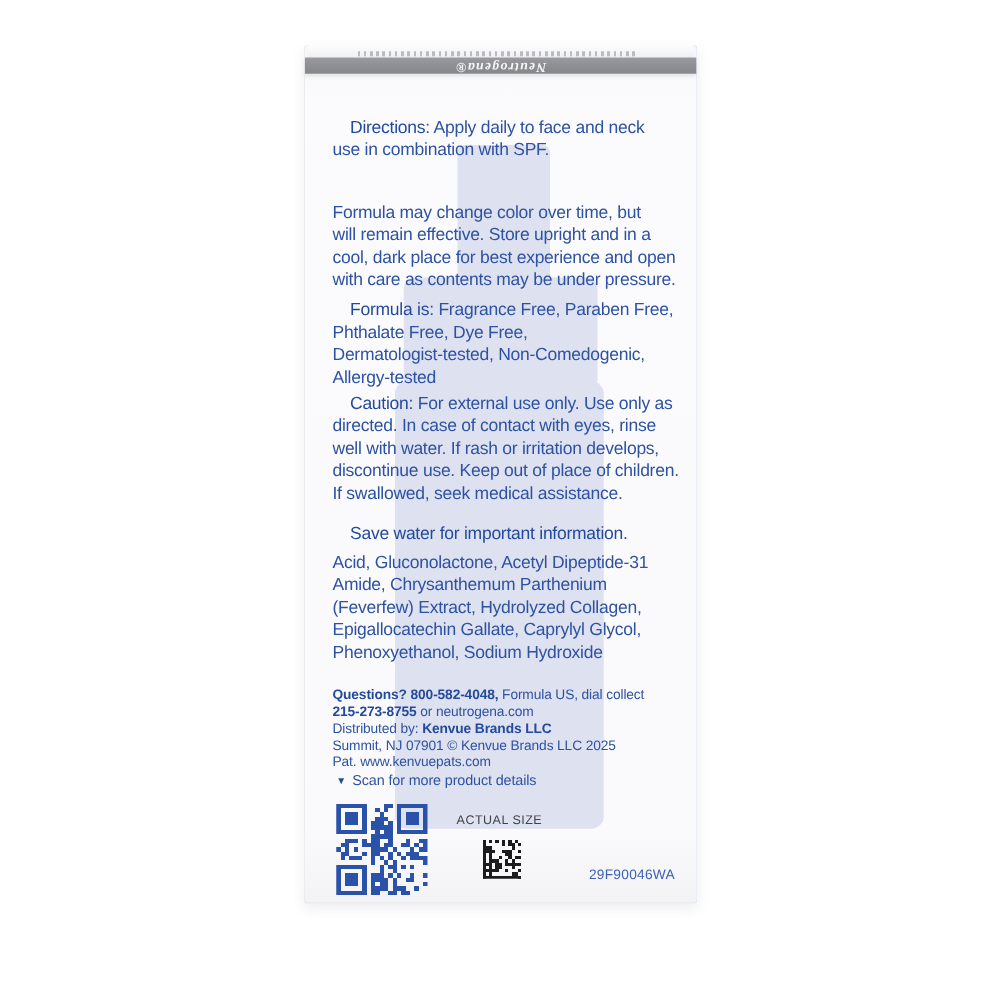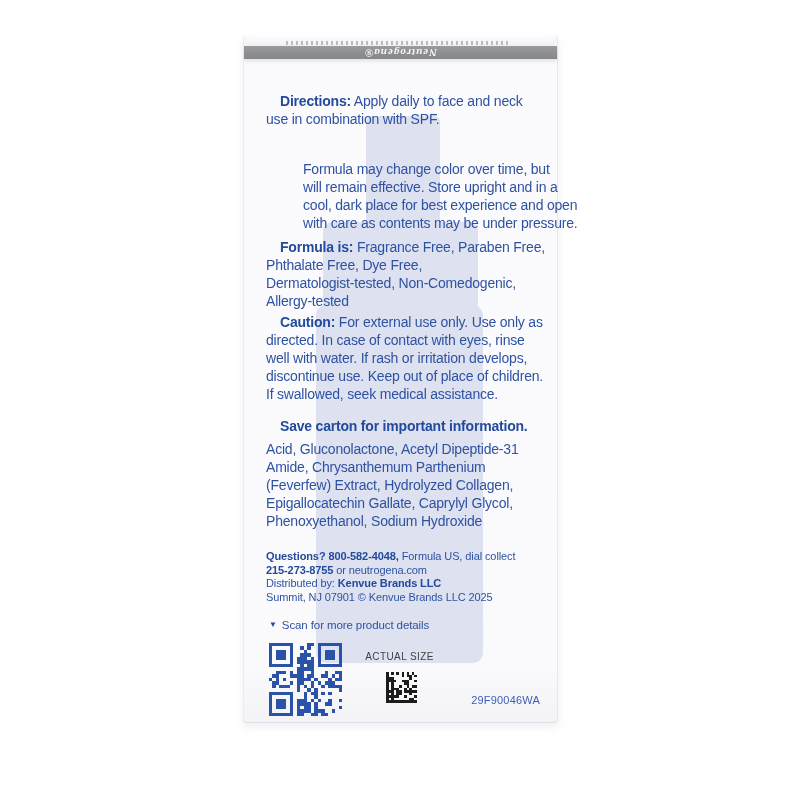--- a/index.html
+++ b/index.html
@@ -58,23 +58,23 @@
   .sil-shoulder{left:79px;top:186px;width:155px;height:90px;border-radius:9px;}
   .sil-body{left:72px;top:269px;width:167px;height:358px;border-radius:10px;}
 
   
   .sec{
     position:absolute;left:22px;width:288px;
     color:var(--text-blue);
     font-size:14px;line-height:18px;letter-spacing:-0.2px;
   }
   .sec .ln{white-space:nowrap;}
-  .sec b{font-weight:700;color:var(--bold-blue);padding-left:14px;}
+  .sec b{font-weight:400;color:var(--bold-blue);padding-left:14px;}
   #sec-directions{top:56px;}
-  #sec-storage{top:124px;margin-left:37px;}
+  #sec-storage{top:124px;}
   #sec-formula{top:202px;}
   #sec-caution{top:277px;}
   #sec-save{top:381px;}
   #sec-ingredients{top:404px;}
 
   .contact{
     position:absolute;left:22px;top:514px;width:288px;
     color:var(--text-blue);font-size:11px;line-height:13.5px;letter-spacing:-0.1px;
   }
   .contact div{white-space:nowrap;}
@@ -136,35 +136,36 @@
         <div class="ln">Allergy-tested</div>
       </div>
     <div class="sec" id="sec-caution">
         <div class="ln"><b>Caution:</b> For external use only. Use only as</div>
         <div class="ln">directed. In case of contact with eyes, rinse</div>
         <div class="ln">well with water. If rash or irritation develops,</div>
         <div class="ln">discontinue use. Keep out of place of children.</div>
         <div class="ln">If swallowed, seek medical assistance.</div>
       </div>
     <div class="sec" id="sec-save">
-        <div class="ln"><b>Save carton for important information.</b></div>
+        <div class="ln"><b>Save water for important information.</b></div>
       </div>
     <div class="sec" id="sec-ingredients">
         <div class="ln">Acid, Gluconolactone, Acetyl Dipeptide-31</div>
         <div class="ln">Amide, Chrysanthemum Parthenium</div>
         <div class="ln">(Feverfew) Extract, Hydrolyzed Collagen,</div>
         <div class="ln">Epigallocatechin Gallate, Caprylyl Glycol,</div>
         <div class="ln">Phenoxyethanol, Sodium Hydroxide</div>
       </div>
 
     <div class="contact">
       <div><b>Questions? 800-582-4048,</b><span> Formula US, dial collect</span></div>
       <div><b>215-273-8755</b><span> or neutrogena.com</span></div>
       <div><span>Distributed by: </span><b>Kenvue Brands LLC</b></div>
       <div>Summit, NJ 07901 © Kenvue Brands LLC 2025</div>
+      <div>Pat. www.kenvuepats.com</div>
     </div>
 
     <div class="scan">
       <span class="tri">▼</span>
       <span>Scan for more product details</span>
     </div>
 
     <svg class="qr" id="qr" viewBox="0 0 21 21" shape-rendering="crispEdges">
         <rect x="0" y="0" width="1" height="1" fill="#2a52a8"></rect>
         <rect x="1" y="0" width="1" height="1" fill="#2a52a8"></rect>

